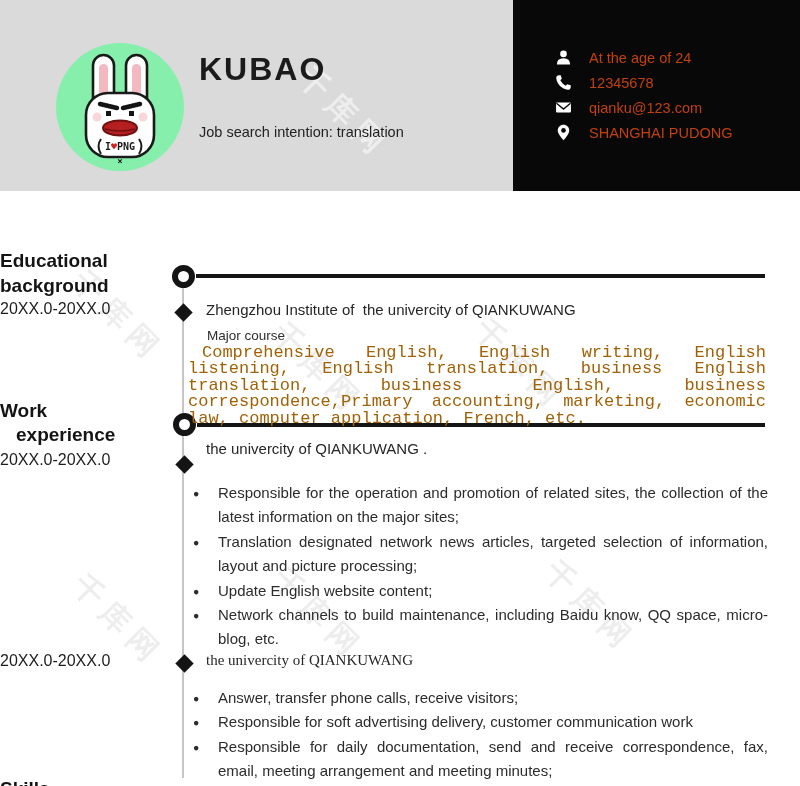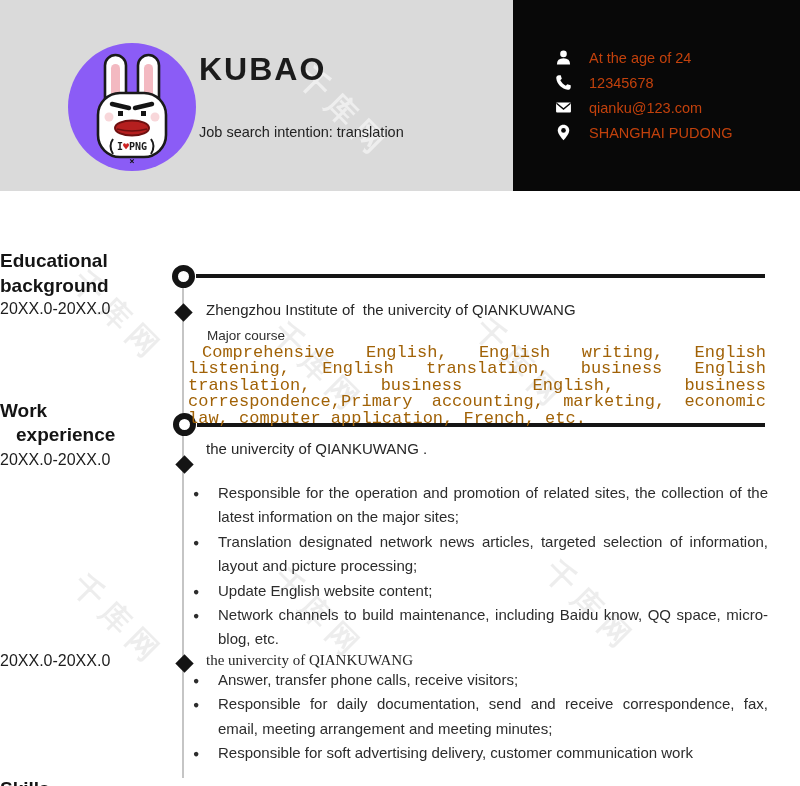--- a/index.html
+++ b/index.html
@@ -3,22 +3,22 @@
 <meta charset="utf-8">
 <style>
   html,body{margin:0;padding:0;background:#fff;}
   .page{position:relative;width:800px;height:786px;overflow:hidden;background:#ffffff;
         font-family:"Liberation Sans", sans-serif;color:#2e2e2e;}
 
   
   .header-left{position:absolute;left:0;top:0;width:513px;height:191px;background:#dadada;}
   .header-right{position:absolute;left:513px;top:0;width:287px;height:191px;background:#080808;}
 
-  .avatar{position:absolute;left:68px;top:43px;width:128px;height:128px;border-radius:50%;
-          background:#8b5cf6;overflow:hidden;}
+  .avatar{position:absolute;left:56px;top:43px;width:128px;height:128px;border-radius:50%;
+          background:#86efac;overflow:hidden;}
   .avatar svg{display:block;width:128px;height:128px;}
 
   .name-title{position:absolute;left:199px;top:51px;font-size:32px;font-weight:bold;
               color:#1b1b1b;letter-spacing:2px;}
   .job-intention{position:absolute;left:199px;top:124px;font-size:14.5px;color:#222;}
 
   .contact-list{position:absolute;left:555px;top:45px;}
   .contact-row{display:flex;align-items:center;height:25px;}
   .contact-icon{width:17px;height:17px;flex:0 0 17px;margin-right:17px;}
   .contact-text{color:#c2410c;font-size:14.5px;white-space:nowrap;}
@@ -172,19 +172,19 @@
 
   <div class="company-name" style="left:206px;top:440px;">the univercity of QIANKUWANG .</div>
   <ul class="bullets" style="top:481px;">
     <li>Responsible for the operation and promotion of related sites, the collection of the latest information on the major sites;</li>
     <li>Translation designated network news articles, targeted selection of information, layout and picture processing;</li>
     <li>Update English website content;</li>
     <li>Network channels to build maintenance, including Baidu know, QQ space, micro-blog, etc.</li>
   </ul>
 
   <div class="company-name" style="left:206px;top:652px;font-family:Liberation Serif, serif;">the univercity of QIANKUWANG</div>
-  <ul class="bullets" style="top:668px;">
+  <ul class="bullets" style="top:686px;">
     <li>Answer, transfer phone calls, receive visitors;</li>
+    <li>Responsible for soft advertising delivery, customer communication work</li>
     <li>Responsible for daily documentation, send and receive correspondence, fax, email, meeting arrangement and meeting minutes;</li>
-    <li>Responsible for soft advertising delivery, customer communication work</li>
   </ul>
 
 </div>
 
 </body></html>

